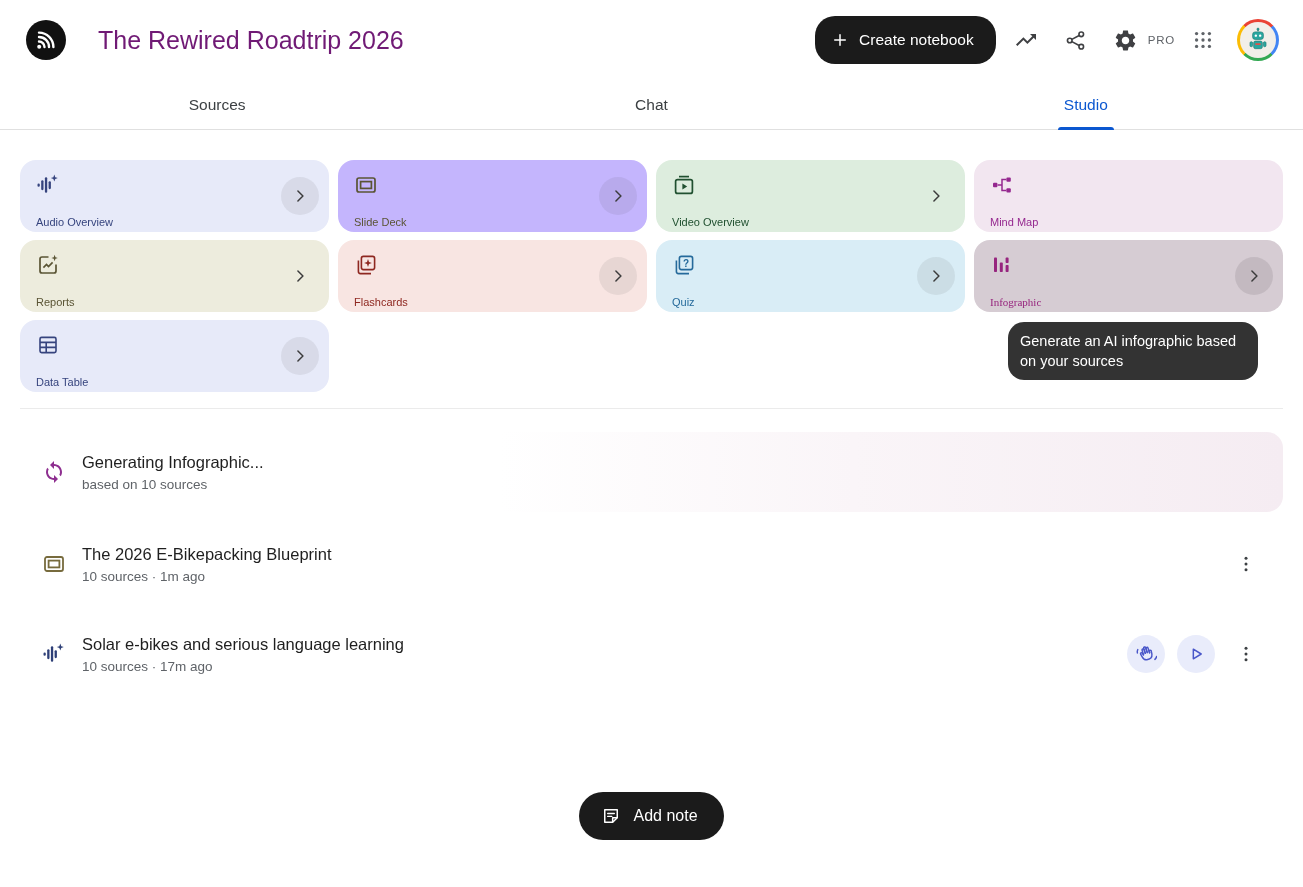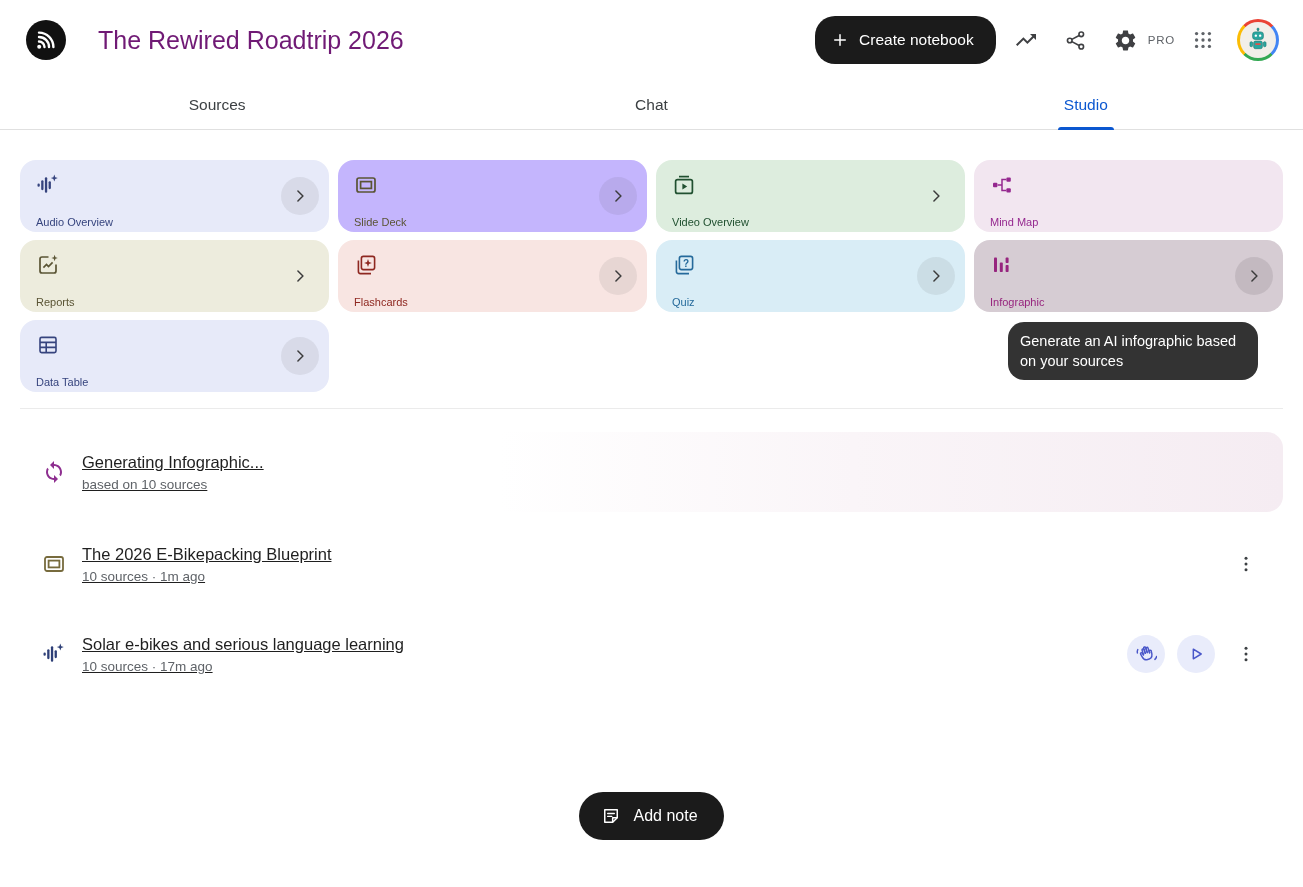--- a/index.html
+++ b/index.html
@@ -169,21 +169,20 @@
     border: none;
     border-top: 1px solid #ebebeb;
     margin-top: 16px;
   }
   .artifact-list { margin-top: 23px; }
   .artifact-row {
     display: flex;
     align-items: center;
     border-radius: 16px;
     padding: 0 18px 0 22px;
-    text-decoration: underline;
   }
   .row-generating {
     height: 80px;
     background: linear-gradient(90deg, #ffffff 0%, #ffffff 38%, #faf5f8 66%, #f5ecf2 100%);
     margin-bottom: 14px;
   }
   .row-item { height: 76px; margin-bottom: 14px; }
   .artifact-icon { width: 24px; flex: 0 0 auto; display: flex; align-items: center; }
   .artifact-text { margin-left: 16px; min-width: 0; }
   .artifact-title { font-size: 16.5px; color: #1f1f1f; }
@@ -451,21 +450,21 @@
         </svg>
       </div>
       <div class="tool-label">Quiz</div>
       <button class="chevron-btn circled">
         <svg width="20" height="20" viewBox="0 0 24 24">
           <path d="M9.5 6l6 6-6 6" stroke="currentColor" stroke-width="1.8" fill="none" stroke-linecap="round" stroke-linejoin="round"></path>
         </svg>
       </button>
     </div>
 
-    <div class="tool-card" style="background: rgb(214, 204, 211); color: rgb(151, 37, 126);">
+    <div class="tool-card" style="background: rgb(214, 204, 211); color: rgb(151, 37, 126); font-family: Liberation Serif, serif;">
       <div class="tool-icon">
         <svg width="24" height="24" viewBox="0 0 24 24">
             <g fill="currentColor">
           <rect x="4" y="4.6" width="3" height="14.4" rx="0.8"></rect>
           <rect x="9.8" y="9.6" width="3" height="9.4" rx="0.8"></rect>
           <rect x="15.6" y="4.6" width="3" height="5.4" rx="0.8"></rect>
           <rect x="15.6" y="12" width="3" height="7" rx="0.8"></rect>
         </g>
           </svg>
       </div>

